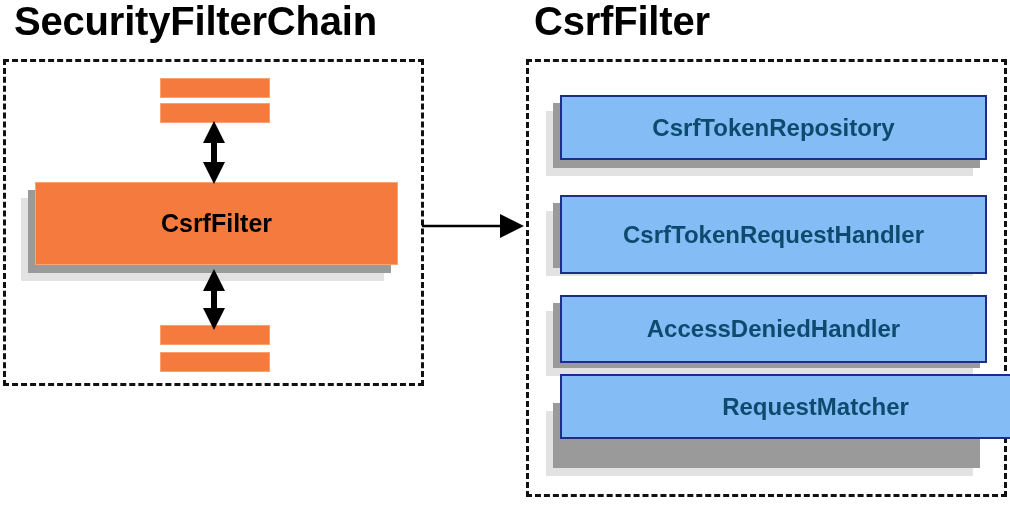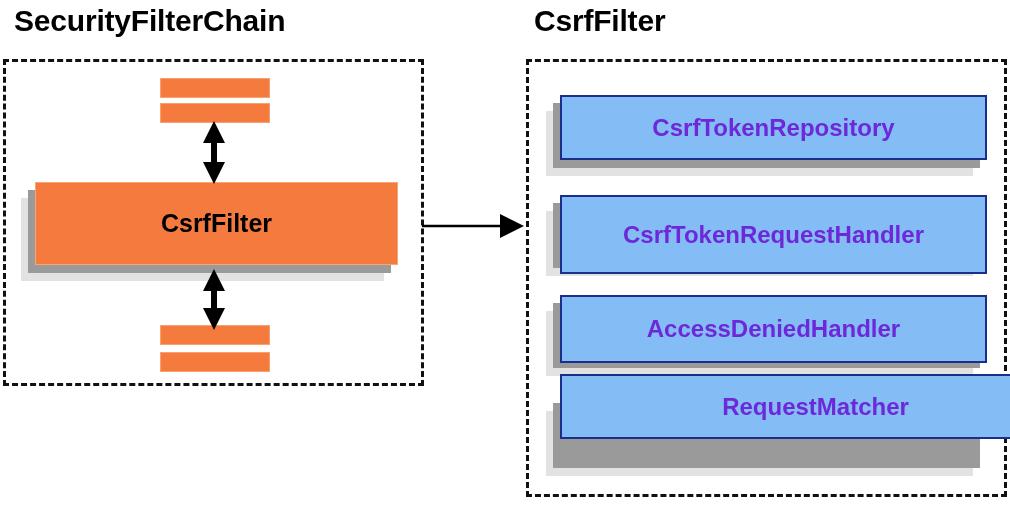--- a/index.html
+++ b/index.html
@@ -13,21 +13,21 @@
     height: 505px;
     background: #ffffff;
     font-family: "Liberation Sans", sans-serif;
     overflow: hidden;
   }
 
   
   .panel-title {
     position: absolute;
     font-weight: bold;
-    font-size: 30px;
+    font-size: 40px;
     line-height: 30px;
     color: #000000;
     white-space: nowrap;
     letter-spacing: -0.2px;
   }
   #title-left  { left: 14px;  top: 6px; }
   #title-right { left: 534px; top: 6px; }
 
   
   .dashed-panel {
@@ -72,21 +72,21 @@
   .blue-box {
     position: absolute;
     background: #84bdf6;
     border: 2px solid #1b2f8a;
     box-sizing: border-box;
     display: flex;
     align-items: center;
     justify-content: center;
     font-weight: bold;
     font-size: 24px;
-    color: #6d28d9;
+    color: #0c4a6e;
     white-space: nowrap;
   }
 
   
   #arrow-layer {
     position: absolute;
     left: 0; top: 0;
     width: 1010px;
     height: 505px;
     pointer-events: none;

